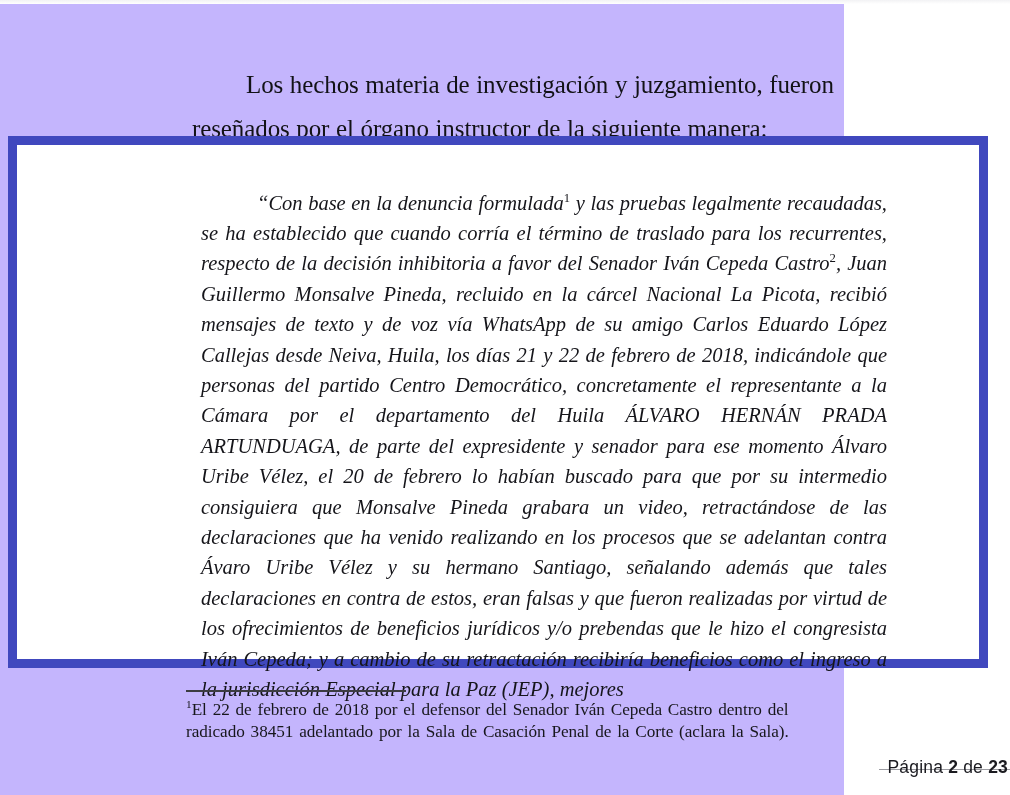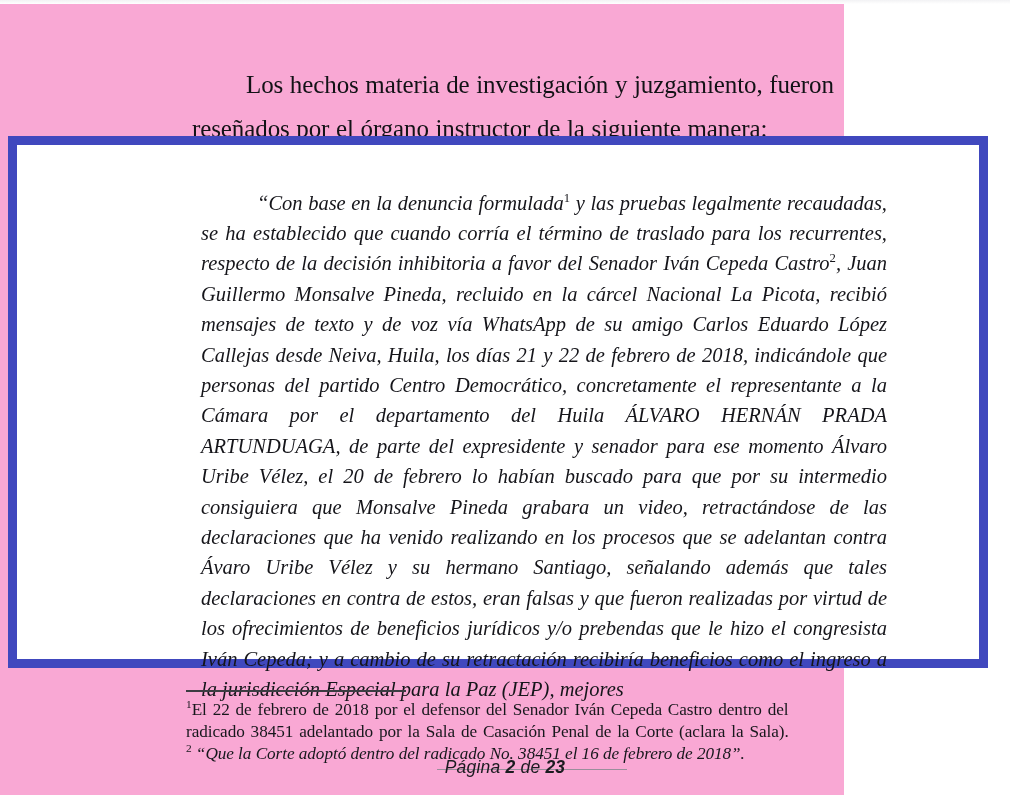--- a/index.html
+++ b/index.html
@@ -14,21 +14,21 @@
     font-family: "Liberation Serif", "DejaVu Serif", serif;
     color: #15151a;
     position: relative;
     overflow: hidden;
   }
 
   .page {
     position: relative;
     width: 844px;
     height: 795px;
-    background: #f9a8d4;
+    background: #c4b5fd;
   }
 
   
   .intro {
     position: absolute;
     left: 192px;
     top: 38px;
     width: 690px;
     font-size: 25px;
     line-height: 44px;
@@ -113,22 +113,21 @@
   .footnote.fn-2 sup {
     font-style: normal;
   }
 
   
   .page-footer {
     position: absolute;
     left: 0;
     top: 757px;
     width: 1010px;
-    text-align: center;
-    font-style: italic;
+    text-align: right;
   }
   .page-footer .pf-inner {
     display: inline-block;
     position: relative;
     font-family: "Liberation Sans", "DejaVu Sans", sans-serif;
     font-size: 17.5px;
     color: #1b1b20;
     letter-spacing: 0.2px;
     padding: 0 2px;
   }
@@ -176,21 +175,20 @@
   <div class="quote-box">
     <p class="quote-text">
       <span>“Con base en la denuncia formulada</span><sup>1</sup><span> y las pruebas legalmente recaudadas, se ha establecido que cuando corría el término de traslado para los recurrentes, respecto de la decisión inhibitoria a favor del Senador Iván Cepeda Castro</span><sup>2</sup><span>, Juan Guillermo Monsalve Pineda, recluido en la cárcel Nacional La Picota, recibió mensajes de texto y de voz vía WhatsApp de su amigo Carlos Eduardo López Callejas desde Neiva, Huila, los días 21 y 22 de febrero de 2018, indicándole que personas del partido Centro Democrático, concretamente el representante a la Cámara por el departamento del Huila ÁLVARO HERNÁN PRADA ARTUNDUAGA, de parte del expresidente y senador para ese momento Álvaro Uribe Vélez, el 20 de febrero lo habían buscado para que por su intermedio consiguiera que Monsalve Pineda grabara un video, retractándose de las declaraciones que ha venido realizando en los procesos que se adelantan contra Ávaro Uribe Vélez y su hermano Santiago, señalando además que tales declaraciones en contra de estos, eran falsas y que fueron realizadas por virtud de los ofrecimientos de beneficios jurídicos y/o prebendas que le hizo el congresista Iván Cepeda; y a cambio de su retractación recibiría beneficios como el ingreso a la jurisdicción Especial para la Paz (JEP), mejores</span>
     </p>
   </div>
 
   <div class="footnote-rule"></div>
 
   <div class="footnotes">
     <div class="footnote fn-1"><sup>1</sup><span>El 22 de febrero de 2018 por el defensor del Senador Iván Cepeda Castro dentro del radicado 38451 adelantado por la Sala de Casación Penal de la Corte (aclara la Sala).</span></div>
-    <div class="footnote fn-2"><sup>2</sup><span> “Que la Corte adoptó dentro del radicado No. 38451 el 16 de febrero de 2018”.</span></div>
   </div>
 
   <div class="page-footer">
     <span class="pf-inner">
       <span class="artifact"></span><span class="pf-label">Página</span>&nbsp;<span class="pf-num">2</span>&nbsp;<span class="pf-de">de</span>&nbsp;<span class="pf-total">23</span>
     </span>
   </div>
 
 </div>
 

